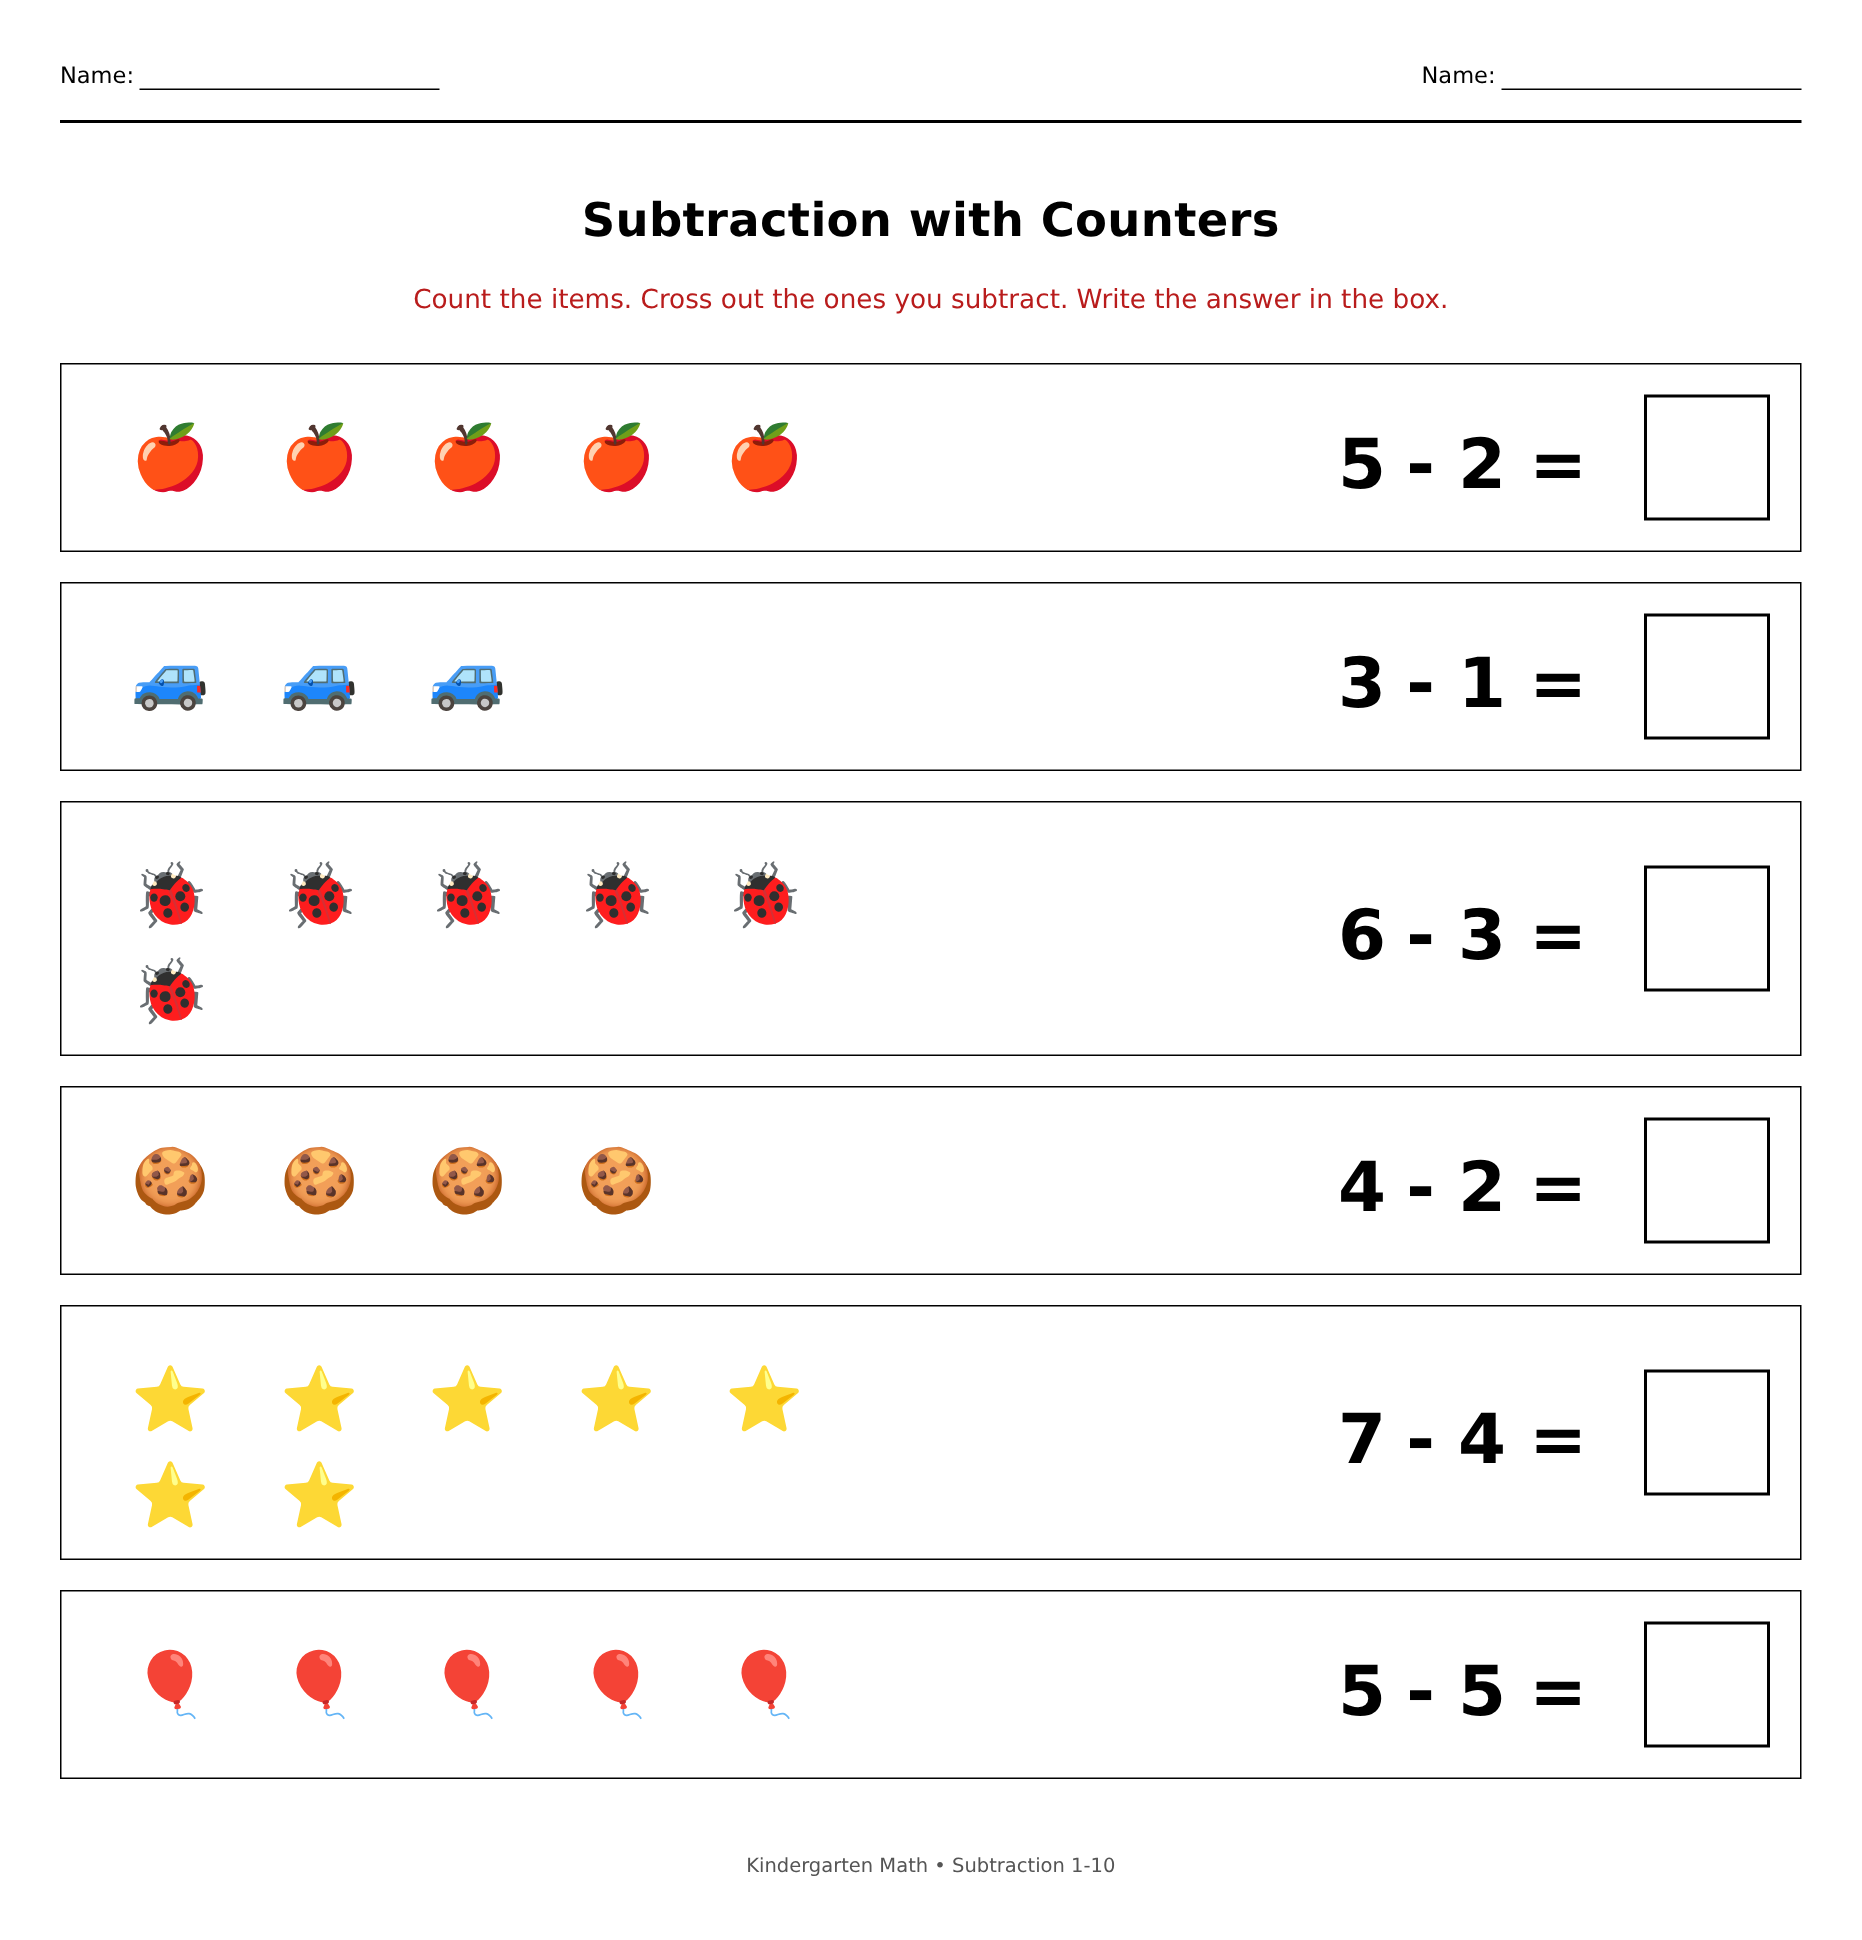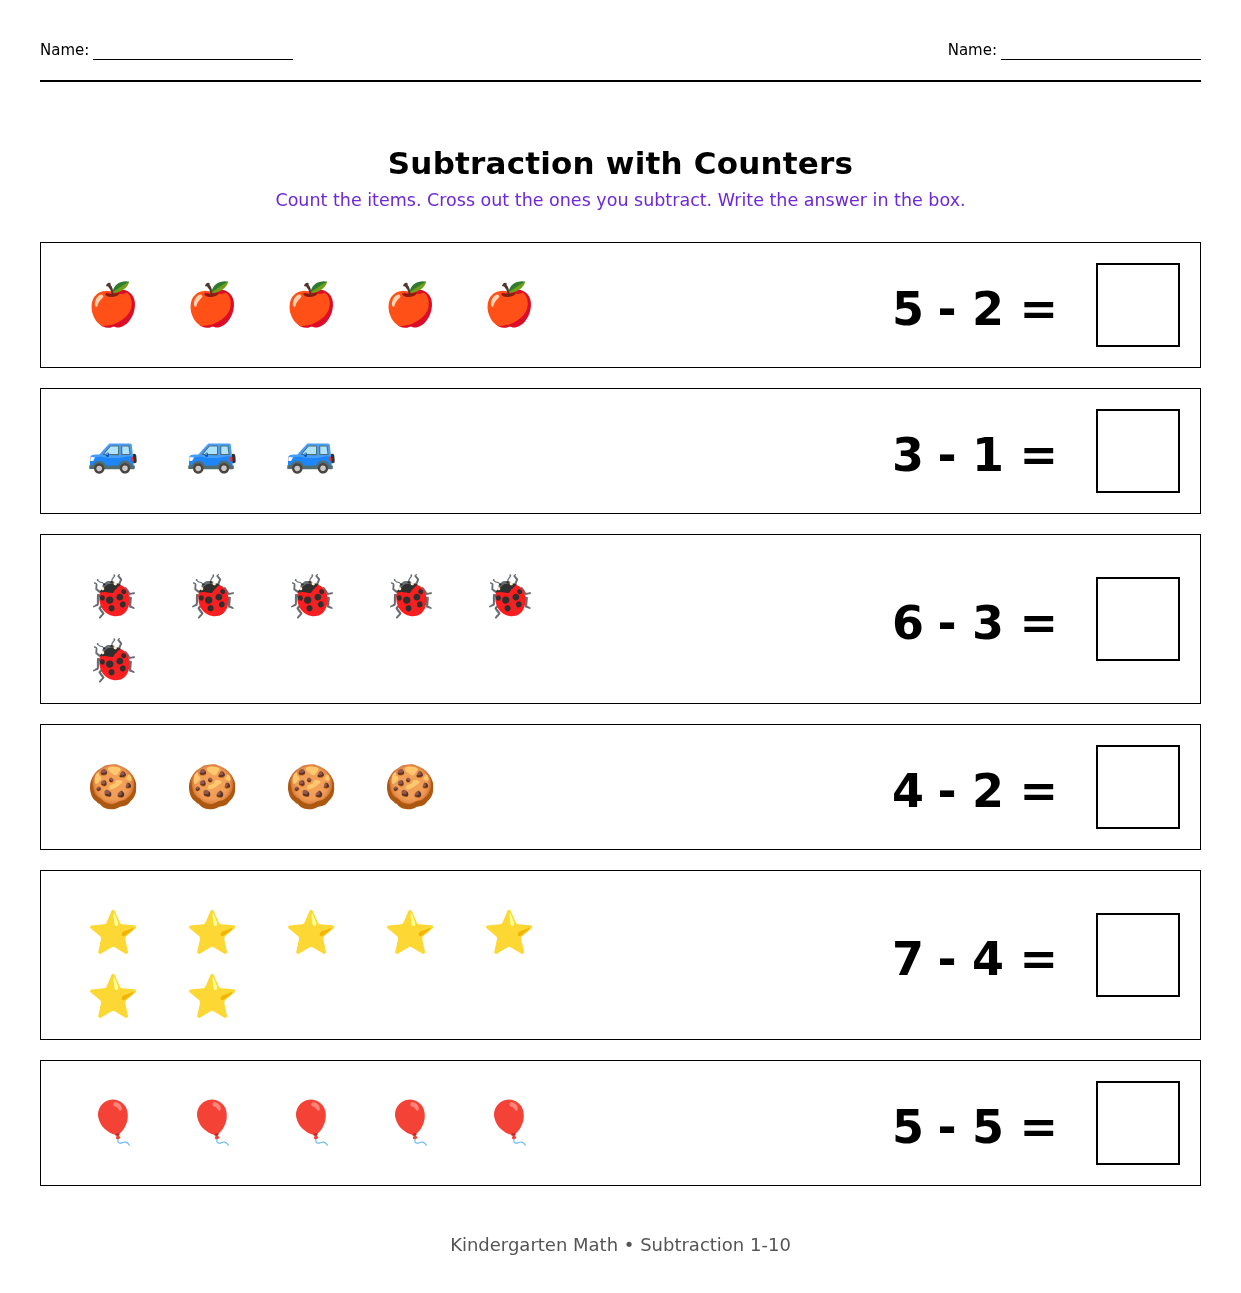--- a/index.html
+++ b/index.html
@@ -7,33 +7,33 @@
   .page { position:absolute; left:40px; top:0; width:1161px; }
   .header { position:absolute; left:0; top:40px; width:1161px; height:22px; font-size:15px; }
   .field { position:absolute; top:0; display:flex; align-items:flex-end;text-align:center; }
   .field .lbl { font-size:15px; line-height:20px; }
   .field .line { border-bottom:1px solid #000; height:16px; margin-left:4px; }
   .name-field { left:0; }
   .name-field .line { width:200px; }
   .date-field { right:0; }
   .date-field .line { width:200px; }
   .rule { position:absolute; left:0; top:80px; width:1161px; height:0; border-top:2px solid #000; }
-  .title { position:absolute; left:0; top:126px; width:1161px; text-align:center; font-size:31px; font-weight:bold; line-height:42px; letter-spacing:0.2px;margin-top:16px; }
-  .instructions { position:absolute; left:0; top:188px; width:1161px; text-align:center; font-size:17.5px; line-height:24px; color:#6d28d9; }
+  .title { position:absolute; left:0; top:126px; width:1161px; text-align:center; font-size:31px; font-weight:bold; line-height:42px; letter-spacing:0.2px; }
+  .instructions { position:absolute; left:0; top:188px; width:1161px; text-align:center; font-size:17.5px; line-height:24px; color:#b91c1c; }
   .problem { position:absolute; left:0; width:1159px; border:1px solid #000; box-sizing:content-box; }
   .counters { position:absolute; left:48px; top:38px; width:520px; display:flex; flex-wrap:wrap; row-gap:16px; }
   .counter { width:50px; height:48px; margin-right:49px; font-size:42px; line-height:48px; text-align:center; display:flex; align-items:center; justify-content:center; }
   .counter:nth-child(5n) { margin-right:0; }
   .equation { position:absolute; right:142px; font-size:46px; font-weight:bold; line-height:56px; white-space:nowrap; display:flex; gap:0; }
   .equation span { display:inline-block; }
   .eq-a, .eq-b { width:30px; text-align:center; }
   .eq-op { width:50px; text-align:center; }
   .eq-eq { width:56px; text-align:right; }
   .answer-box { position:absolute; right:20px; width:80px; height:80px; border:2px solid #000; background:#fff; }
-  .footer { position:absolute; left:0; top:1236px; width:1161px; text-align:center; font-size:18px; color:#555; line-height:18px; }
+  .footer { position:absolute; left:0; top:1236px; width:1161px; text-align:center; font-size:13px; color:#555; line-height:18px; }
 </style>
 </head>
 <body>
 
 <div class="page">
   <div class="header">
     <div class="field name-field">
       <span class="lbl">Name:</span>
       <span class="line"></span>
     </div>

